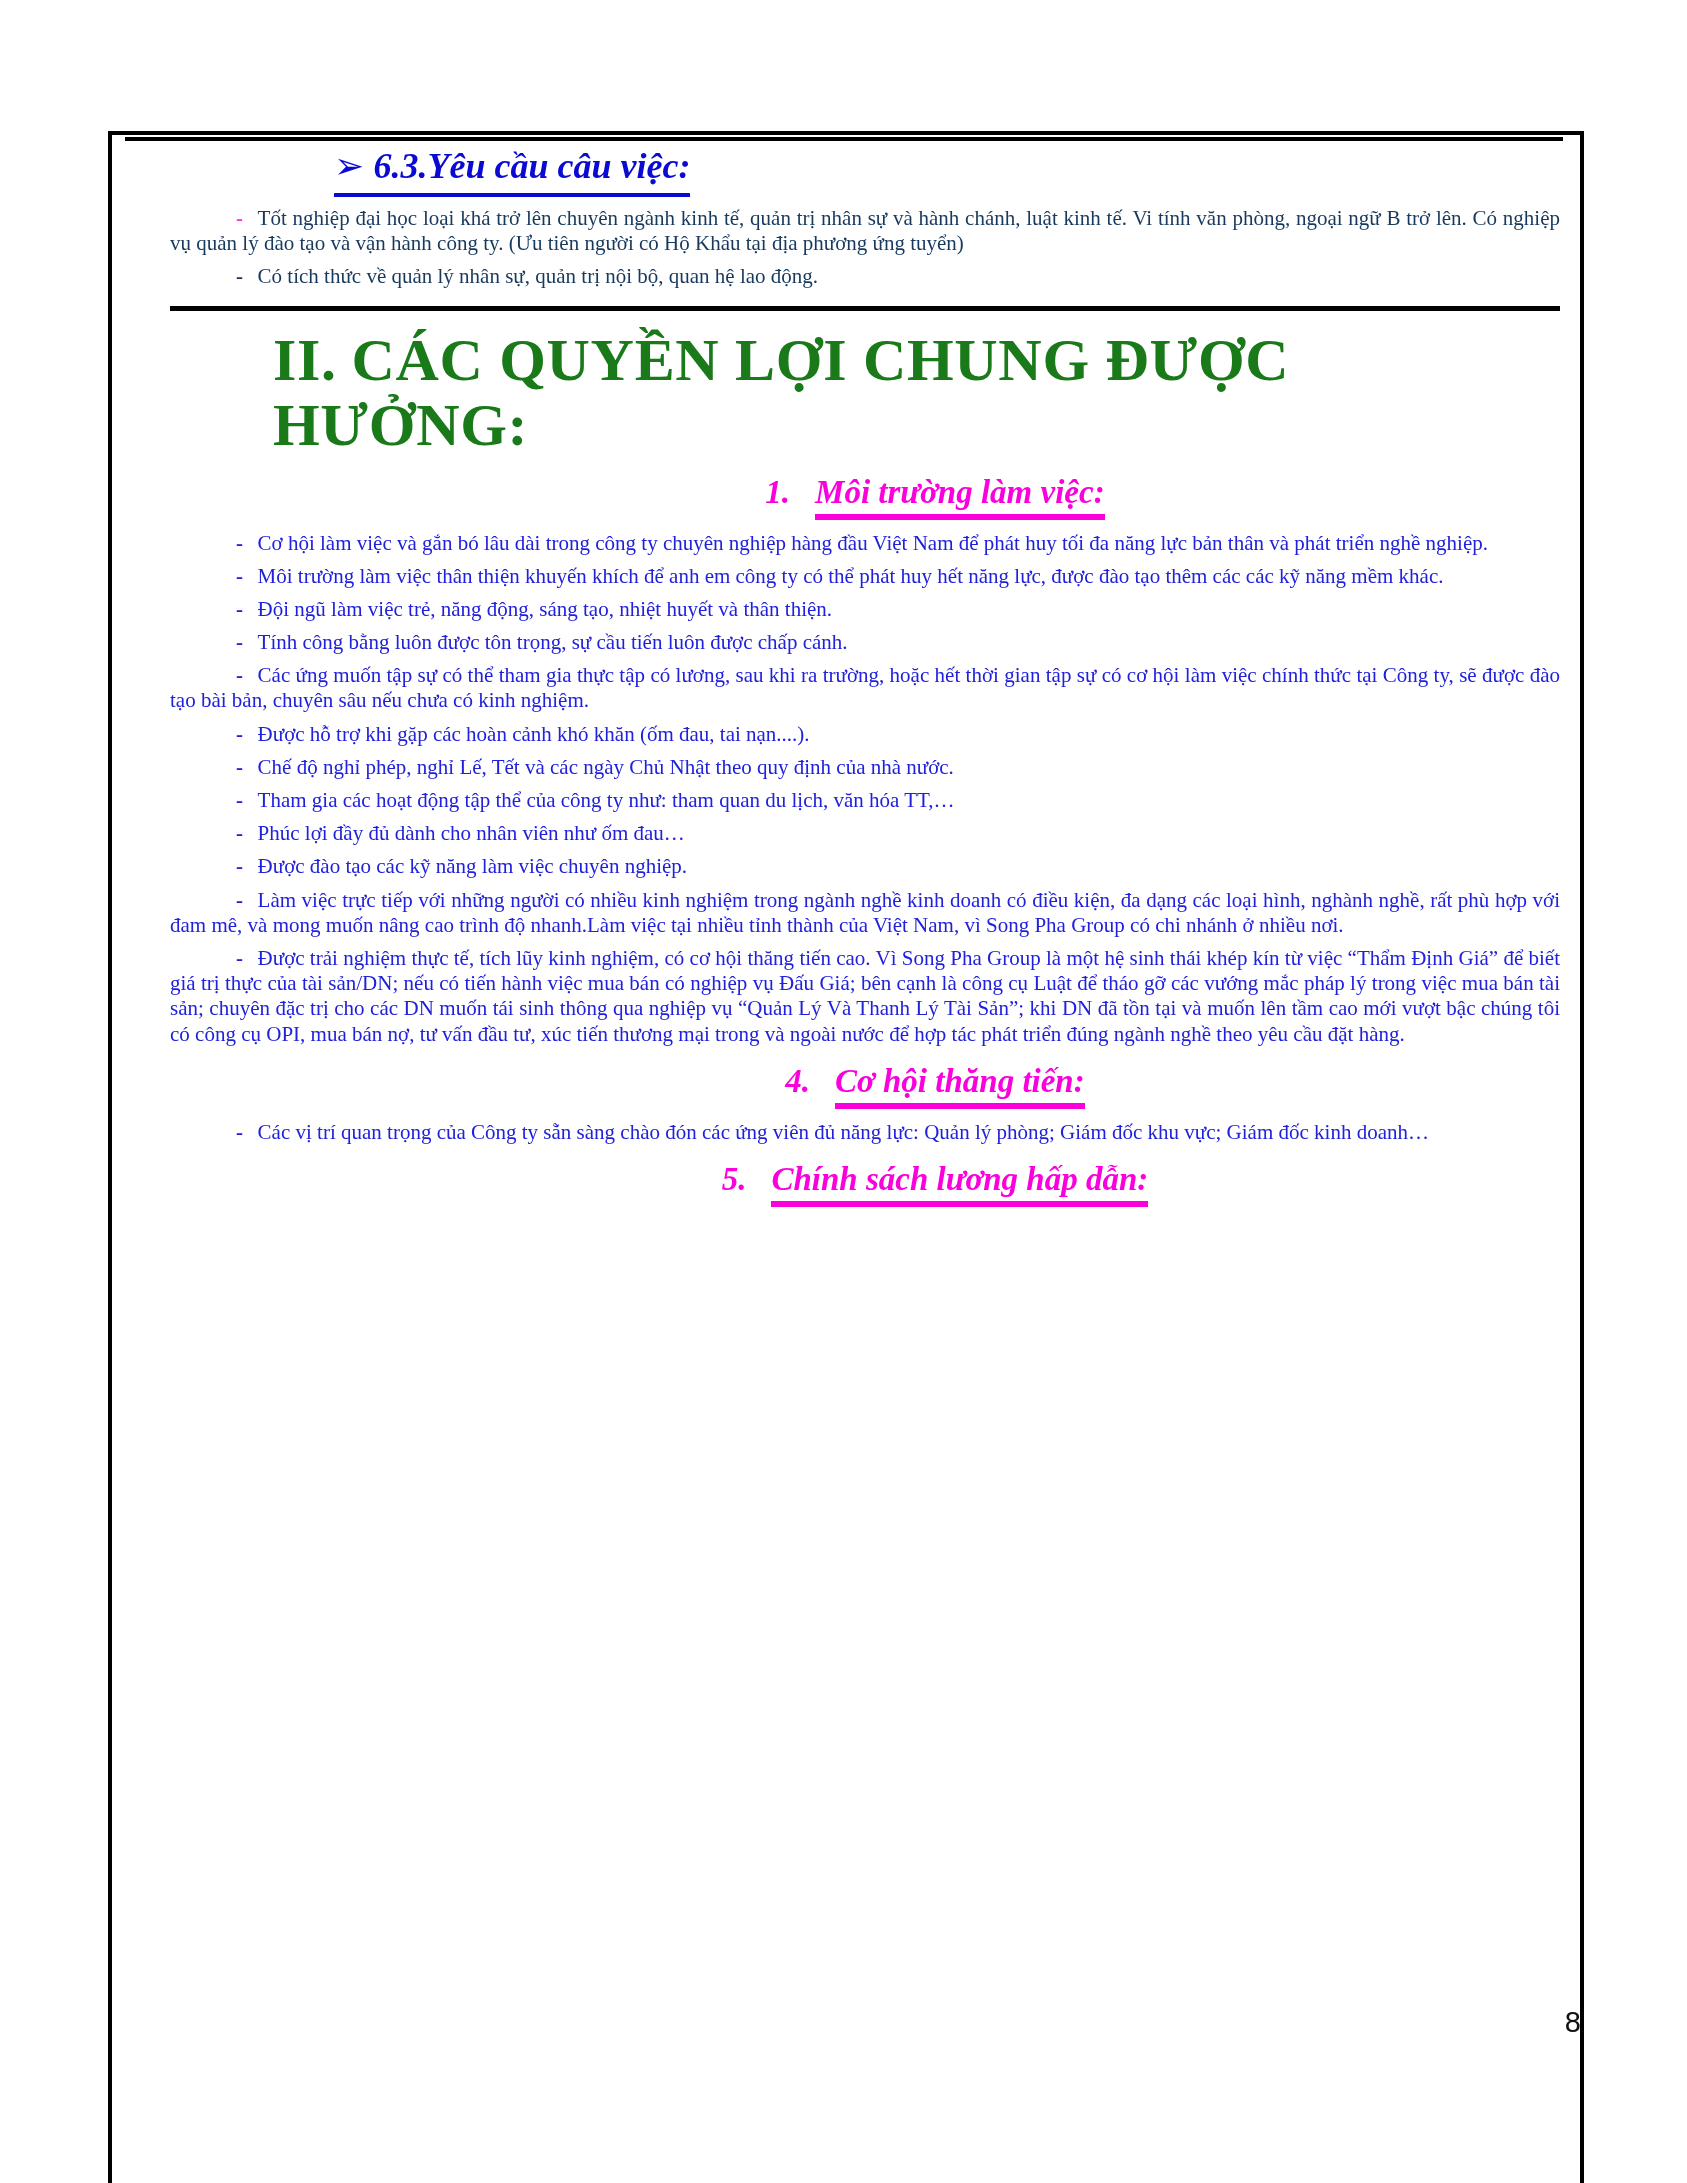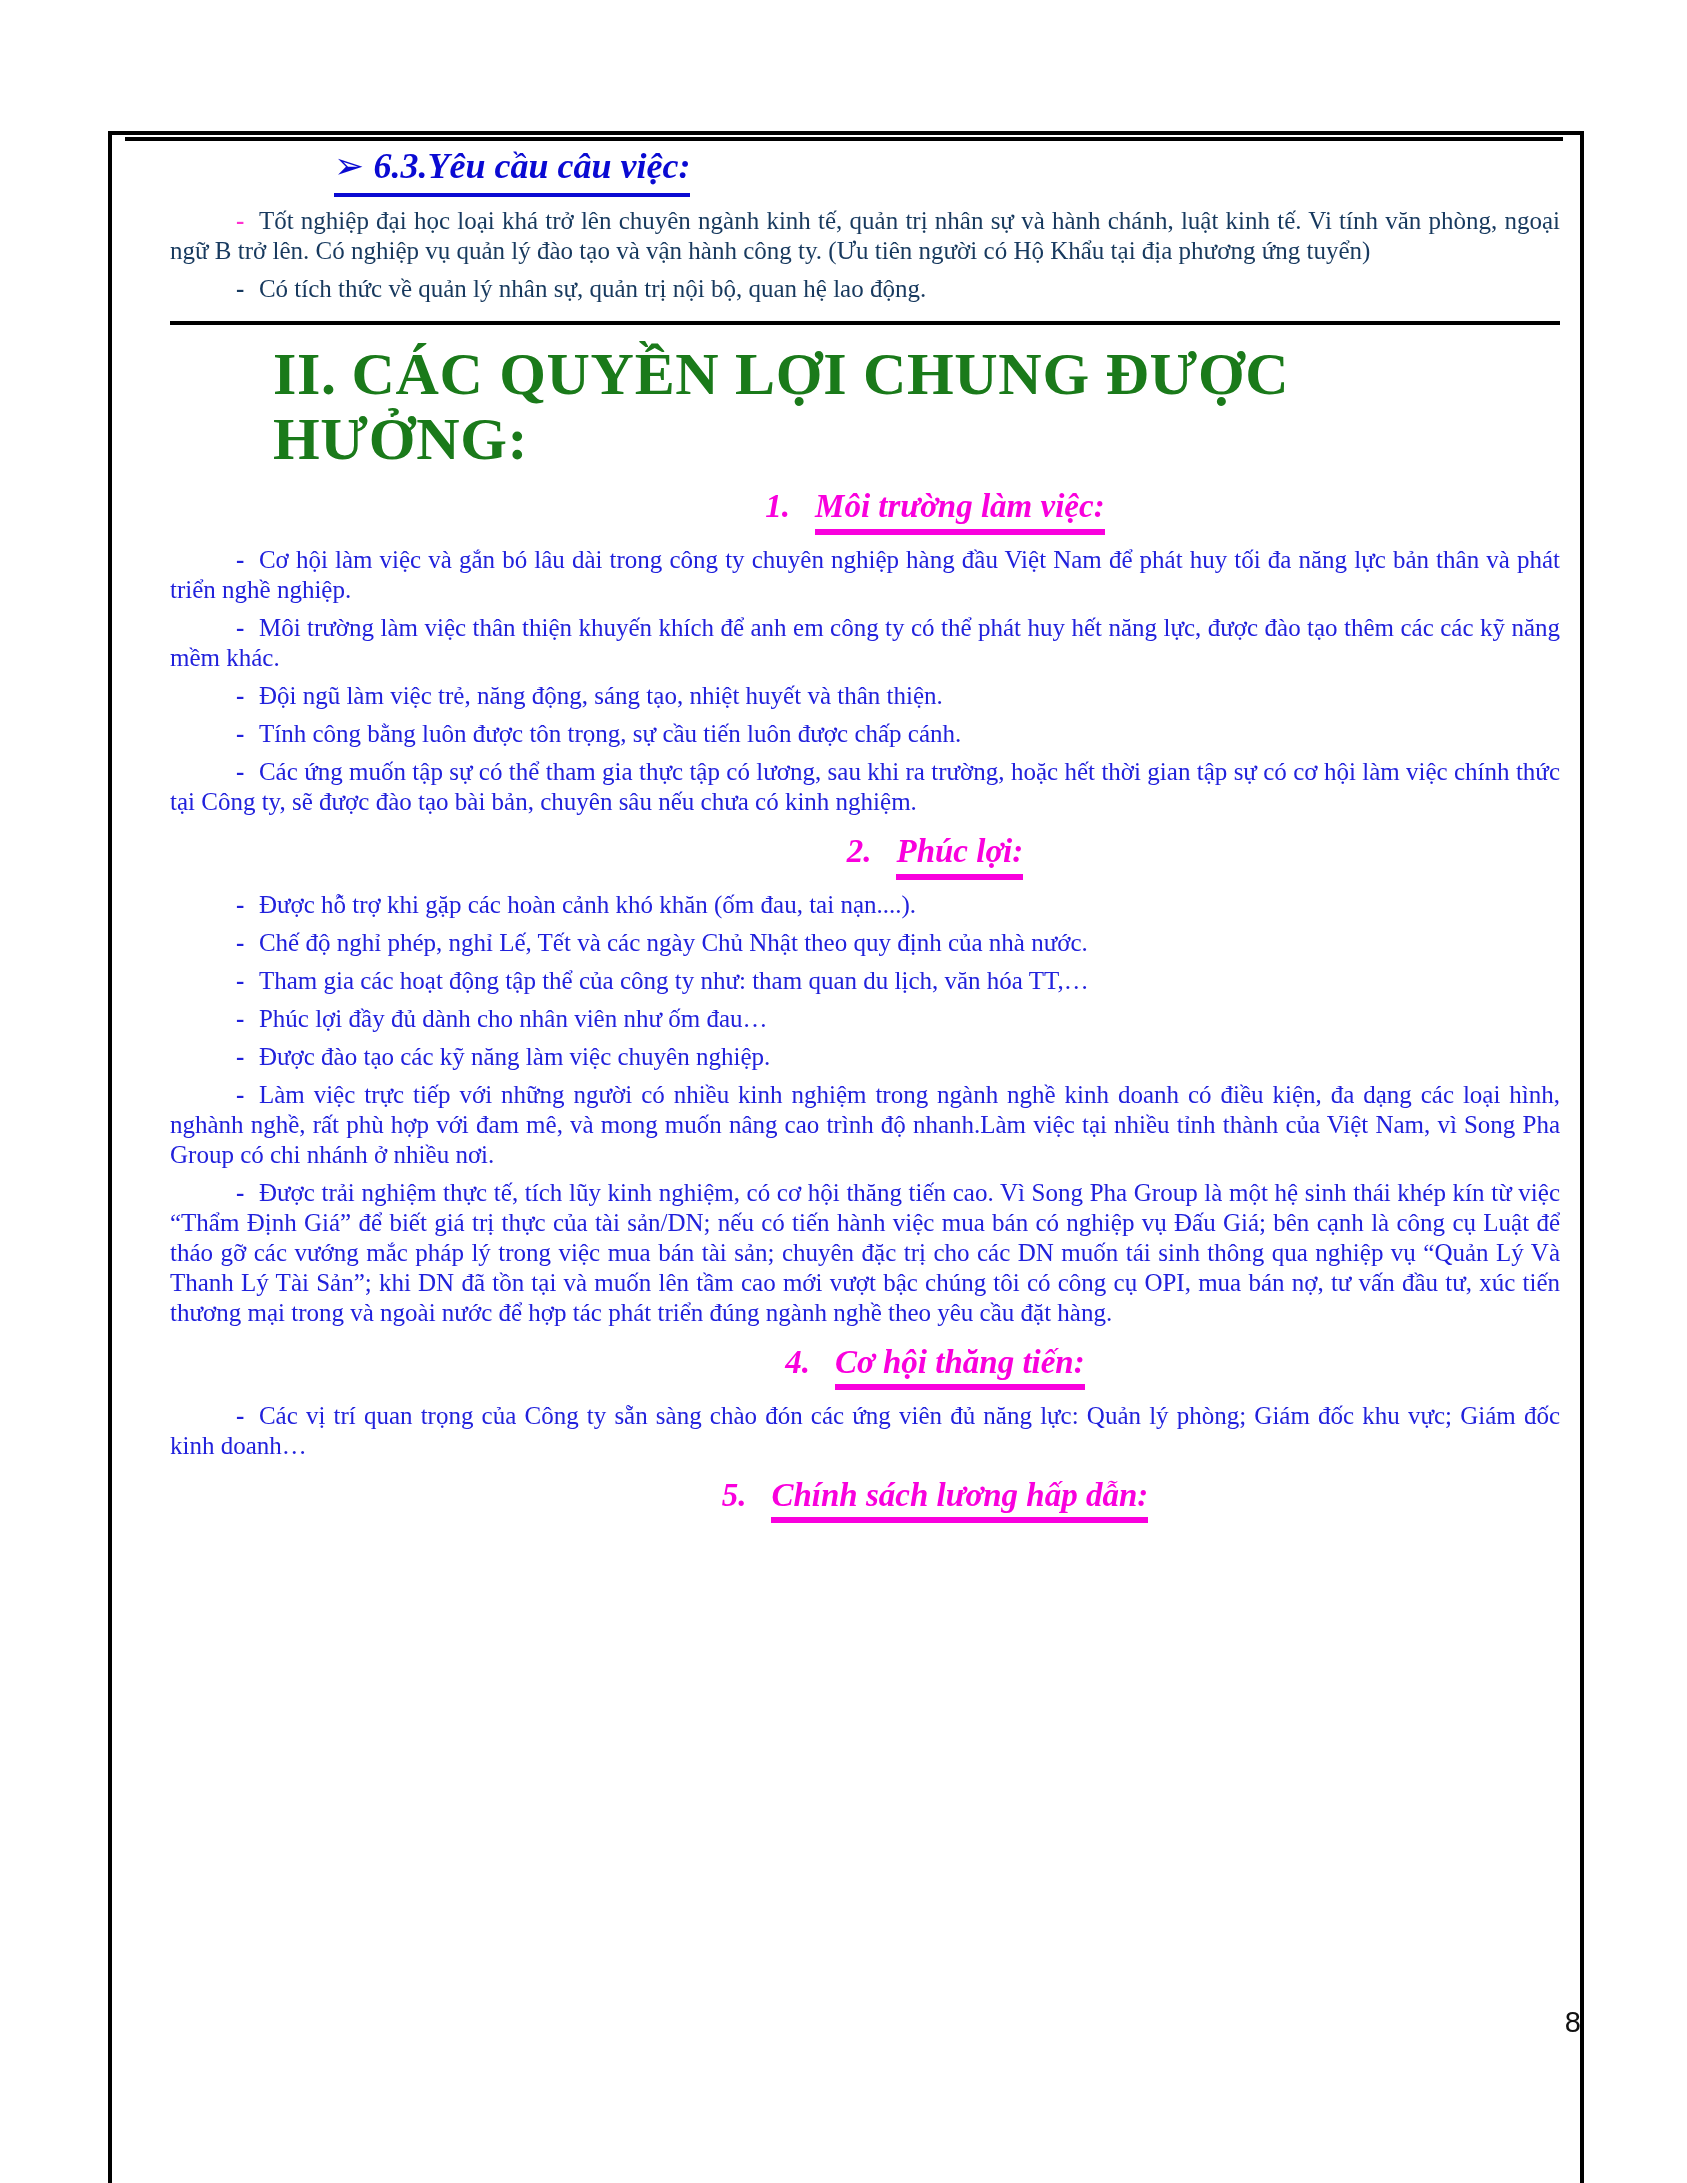--- a/index.html
+++ b/index.html
@@ -45,21 +45,21 @@
     font-size:33px;font-weight:bold;font-style:italic;
     color:var(--heading-magenta,#f900dd);
     line-height:1.12;
     text-align:center;
   }
   .h-num .num{padding-right:25px;}
   .h-num .label{border-bottom:6px solid var(--heading-magenta,#f900dd);padding-bottom:4.6px;}
   
   .para{
     margin:8px 0;
-    font-size:25px;line-height:1.2;
+    font-size:21px;line-height:1.2;
     text-align:justify;text-indent:66px;
   }
   .para.dark{color:var(--body-navy,#17395e);}
   .para.blue{color:var(--body-blue,#2121dc);}
   .marker{padding-right:14.6px;font-weight:bold;}
   .marker.magenta{color:var(--marker-magenta,#ff30d0);}
   .marker.dark{color:var(--body-navy,#17395e);}
   .marker.blue{color:inherit;}
   
   .divider{
@@ -84,21 +84,20 @@
         <p class="para dark"><span class="marker magenta">-</span><span class="body-text">Tốt nghiệp đại học loại khá trở lên chuyên ngành kinh tế, quản trị nhân sự và hành chánh, luật kinh tế. Vi tính văn phòng, ngoại ngữ B trở lên. Có nghiệp vụ quản lý đào tạo và vận hành công ty. (Ưu tiên người có Hộ Khẩu tại địa phương ứng tuyển)</span></p>
         <p class="para dark"><span class="marker dark">-</span><span class="body-text">Có tích thức về quản lý nhân sự, quản trị nội bộ, quan hệ lao động.</span></p>
         <div class="divider"></div>
         <h2 class="h-main"><span class="num">II.</span><span class="txt">CÁC QUYỀN LỢI CHUNG ĐƯỢC HƯỞNG:</span></h2>
         <h3 class="h-num"><span class="num">1.</span><span class="label">Môi trường làm việc:</span></h3>
         <p class="para blue"><span class="marker blue">-</span><span class="body-text">Cơ hội làm việc và gắn bó lâu dài trong công ty chuyên nghiệp hàng đầu Việt Nam để phát huy tối đa năng lực bản thân và phát triển nghề nghiệp.</span></p>
         <p class="para blue"><span class="marker blue">-</span><span class="body-text">Môi trường làm việc thân thiện khuyến khích để anh em công ty có thể phát huy hết năng lực, được đào tạo thêm các các kỹ năng mềm khác.</span></p>
         <p class="para blue"><span class="marker blue">-</span><span class="body-text">Đội ngũ làm việc trẻ, năng động, sáng tạo, nhiệt huyết và thân thiện.</span></p>
         <p class="para blue"><span class="marker blue">-</span><span class="body-text">Tính công bằng luôn được tôn trọng, sự cầu tiến luôn được chấp cánh.</span></p>
         <p class="para blue"><span class="marker blue">-</span><span class="body-text">Các ứng muốn tập sự có thể tham gia thực tập có lương, sau khi ra trường, hoặc hết thời gian tập sự có cơ hội làm việc chính thức tại Công ty, sẽ được đào tạo bài bản, chuyên sâu nếu chưa có kinh nghiệm.</span></p>
-        <h3 class="h-num"><span class="num">2.</span><span class="label">Phúc lợi:</span></h3>
         <p class="para blue"><span class="marker blue">-</span><span class="body-text">Được hỗ trợ khi gặp các hoàn cảnh khó khăn (ốm đau, tai nạn....).</span></p>
         <p class="para blue"><span class="marker blue">-</span><span class="body-text">Chế độ nghỉ phép, nghỉ Lế, Tết và các ngày Chủ Nhật theo quy định của nhà nước.</span></p>
         <p class="para blue"><span class="marker blue">-</span><span class="body-text">Tham gia các hoạt động tập thể của công ty như: tham quan du lịch, văn hóa TT,…</span></p>
         <p class="para blue"><span class="marker blue">-</span><span class="body-text">Phúc lợi đầy đủ dành cho nhân viên như ốm đau…</span></p>
         <p class="para blue"><span class="marker blue">-</span><span class="body-text">Được đào tạo các kỹ năng làm việc chuyên nghiệp.</span></p>
         <p class="para blue"><span class="marker blue">-</span><span class="body-text">Làm việc trực tiếp với những người có nhiều kinh nghiệm trong ngành nghề kinh doanh có điều kiện, đa dạng các loại hình, nghành nghề, rất phù hợp với đam mê, và mong muốn nâng cao trình độ nhanh.Làm việc tại nhiều tỉnh thành của Việt Nam, vì Song Pha Group có chi nhánh ở nhiều nơi.</span></p>
         <p class="para blue"><span class="marker blue">-</span><span class="body-text">Được trải nghiệm thực tế, tích lũy kinh nghiệm, có cơ hội thăng tiến cao. Vì Song Pha Group là một hệ sinh thái khép kín từ việc “Thẩm Định Giá” để biết giá trị thực của tài sản/DN; nếu có tiến hành việc mua bán có nghiệp vụ Đấu Giá; bên cạnh là công cụ Luật để tháo gỡ các vướng mắc pháp lý trong việc mua bán tài sản; chuyên đặc trị cho các DN muốn tái sinh thông qua nghiệp vụ “Quản Lý Và Thanh Lý Tài Sản”; khi DN đã tồn tại và muốn lên tầm cao mới vượt bậc chúng tôi có công cụ OPI, mua bán nợ, tư vấn đầu tư, xúc tiến thương mại trong và ngoài nước để hợp tác phát triển đúng ngành nghề theo yêu cầu đặt hàng.</span></p>
         <h3 class="h-num"><span class="num">4.</span><span class="label">Cơ hội thăng tiến:</span></h3>
         <p class="para blue"><span class="marker blue">-</span><span class="body-text">Các vị trí quan trọng của Công ty sẵn sàng chào đón các ứng viên đủ năng lực: Quản lý phòng; Giám đốc khu vực; Giám đốc kinh doanh…</span></p>
         <h3 class="h-num"><span class="num">5.</span><span class="label">Chính sách lương hấp dẫn:</span></h3>

